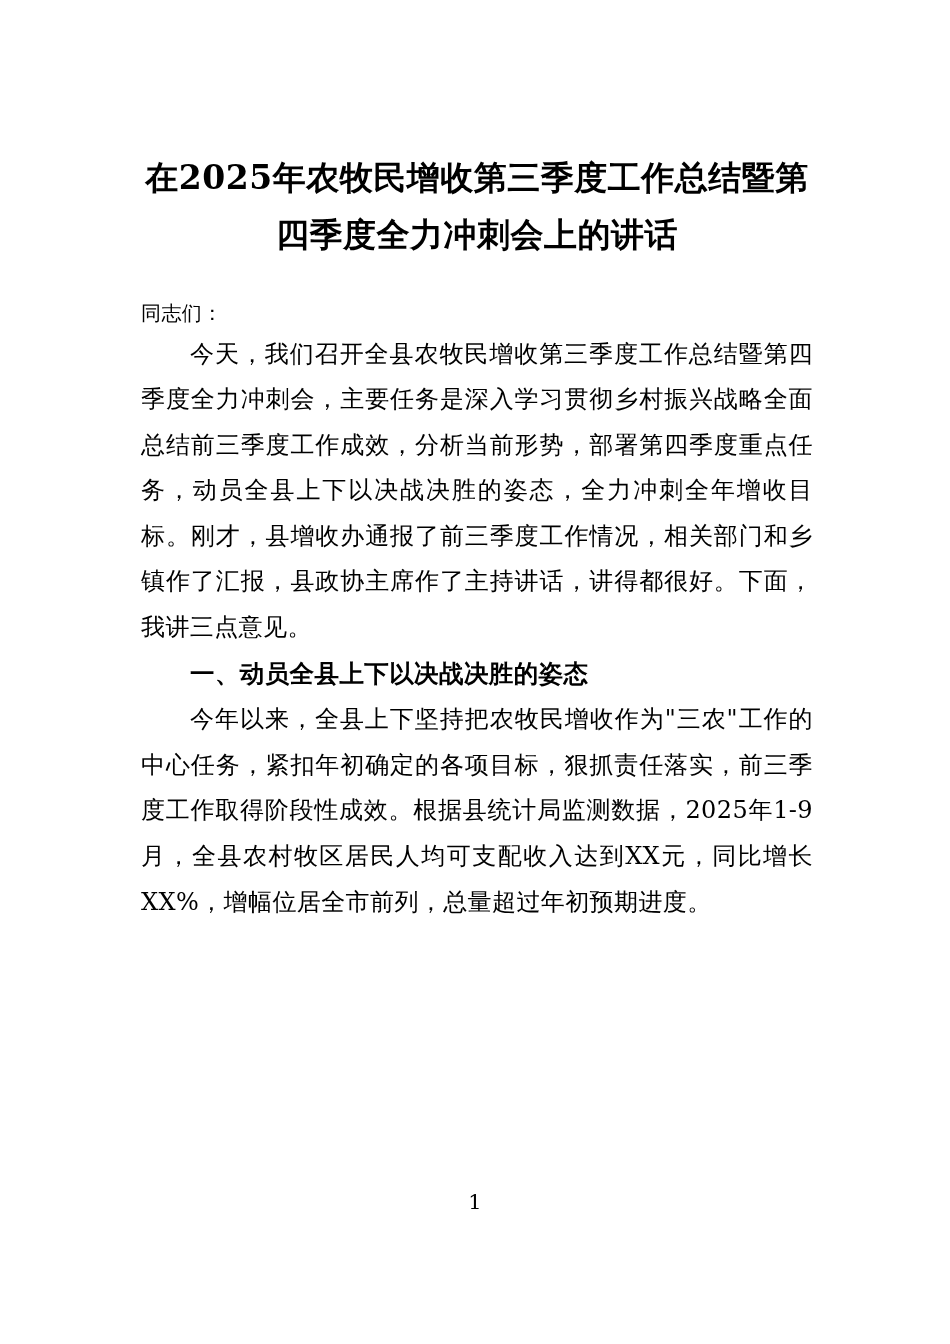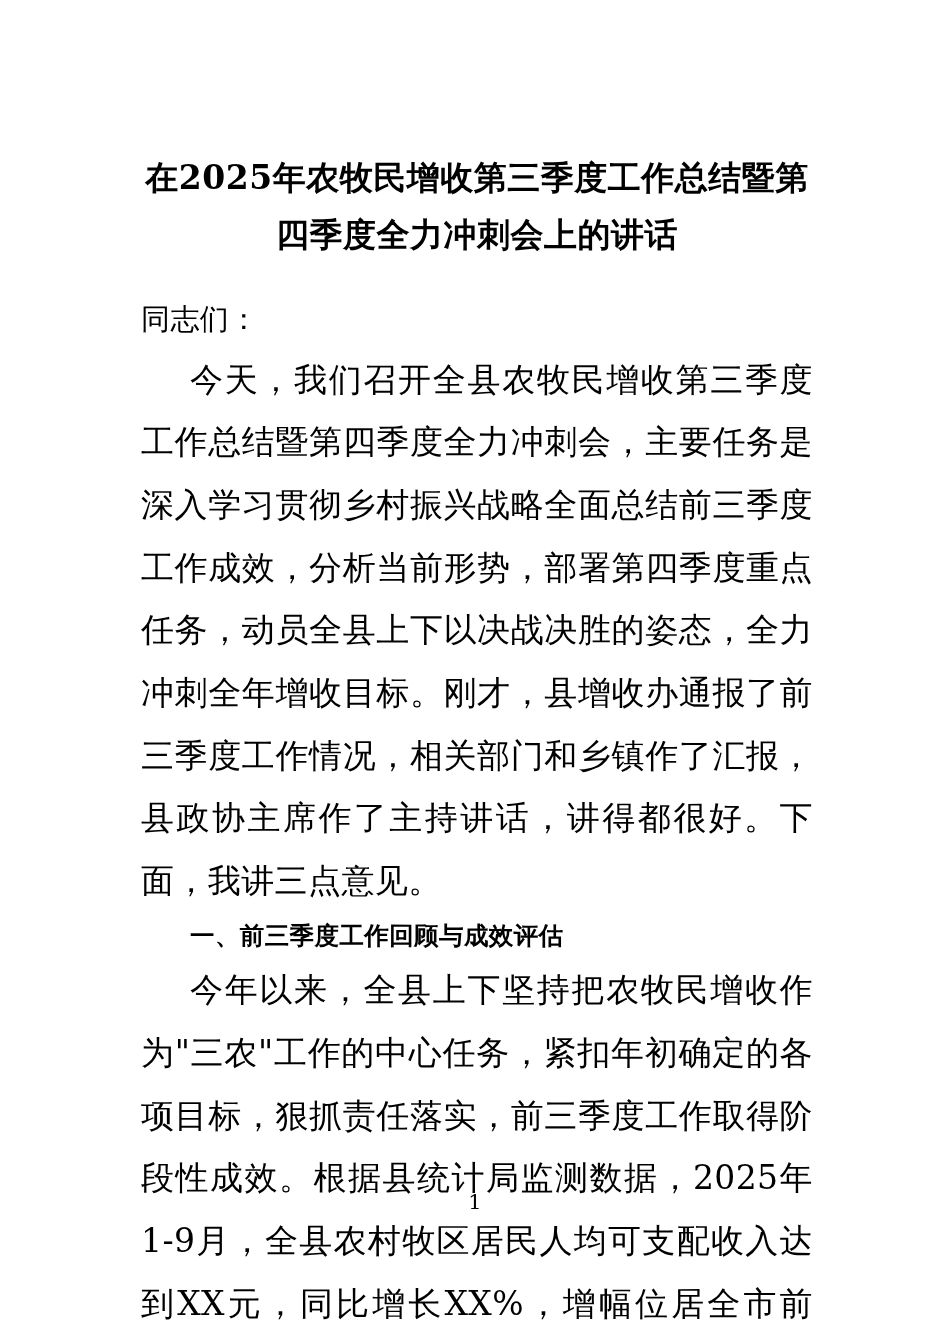--- a/index.html
+++ b/index.html
@@ -28,28 +28,27 @@
   .doc-title {
     font-family: "DejaVu Serif", "Liberation Serif", serif;
     font-weight: bold;
     font-size: 33px;
     line-height: 1.72;
     text-align: center;
     letter-spacing: 0.5px;
     margin: 0 0 30px 0;
   }
   .salutation {
-    font-size: 29px;
+    font-size: 20px;
     line-height: 1.9;
     margin: 0 0 0 0;
     letter-spacing: 0.4px;
-    font-family: Liberation Mono, monospace;
   }
   p.body-para {
-    font-size: 33px;
+    font-size: 24px;
     line-height: 1.9;
     margin: 0;
     text-align: justify;
     text-justify: inter-ideograph;
     text-indent: 49px;
     letter-spacing: 0.4px;
   }
   p.heading-para {
     font-size: 24.5px;
     line-height: 1.9;
@@ -74,21 +73,21 @@
 <div class="page">
 
   <div class="content">
 
     <h1 class="doc-title">在2025年农牧民增收第三季度工作总结暨第四季度全力冲刺会上的讲话</h1>
 
     <p class="salutation">同志们：</p>
 
     <p class="body-para">今天，我们召开全县农牧民增收第三季度工作总结暨第四季度全力冲刺会，主要任务是深入学习贯彻乡村振兴战略全面总结前三季度工作成效，分析当前形势，部署第四季度重点任务，动员全县上下以决战决胜的姿态，全力冲刺全年增收目标。刚才，县增收办通报了前三季度工作情况，相关部门和乡镇作了汇报，县政协主席作了主持讲话，讲得都很好。下面，我讲三点意见。</p>
 
-    <p class="heading-para">一、前三季度工作回顾与成效评估</p>
+    <p class="heading-para">一、动员全县上下以决战决胜的姿态</p>
 
     <p class="body-para">今年以来，全县上下坚持把农牧民增收作为"三农"工作的中心任务，紧扣年初确定的各项目标，狠抓责任落实，前三季度工作取得阶段性成效。根据县统计局监测数据，2025年1-9月，全县农村牧区居民人均可支配收入达到XX元，同比增长XX%，增幅位居全市前列，总量超过年初预期进度。</p>
 
 
   </div>
 
   <div class="page-number">1</div>
 
 </div>
 

